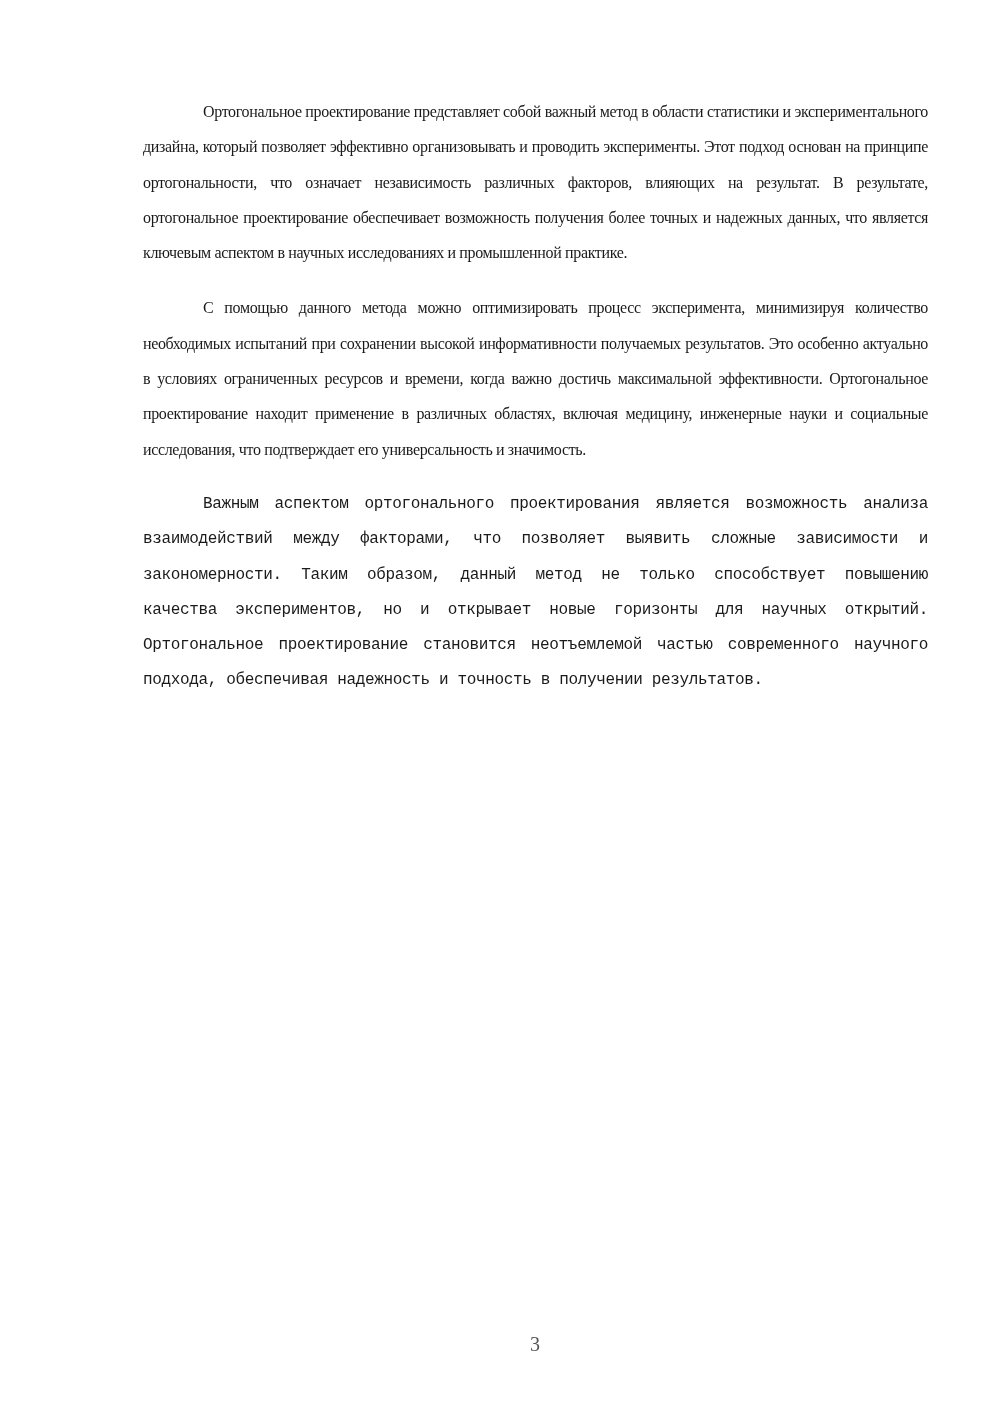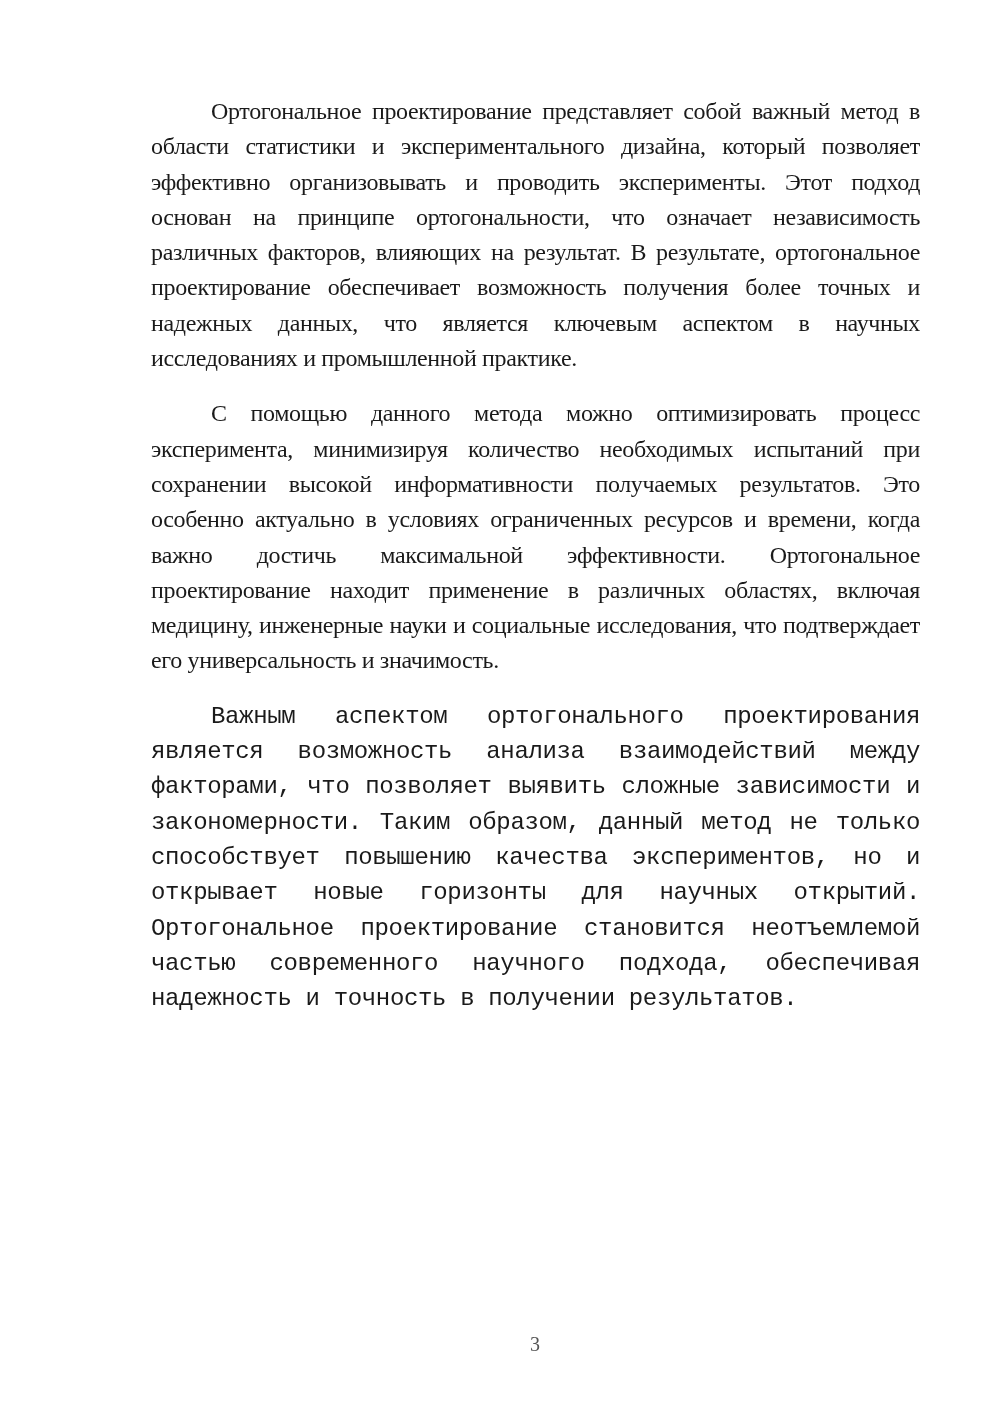--- a/index.html
+++ b/index.html
@@ -31,25 +31,25 @@
     .title {
       text-align: center;
       font-weight: bold;
       font-size: 20px;
       line-height: 35px;
       margin: 0 0 0 0;
       padding-left: 0;
       letter-spacing: -0.2px;
     }
     .para {
-      font-size: 24px;
+      font-size: 16px;
       line-height: 35.3px;
       text-align: justify;
       text-indent: 60px;
-      margin: 8px;
+      margin: 0;
       letter-spacing: -0.35px;
     }
     .para.p1 { margin-top: 0; }
     .para.p2 { margin-top: 20px; }
     .para.p3 { margin-top: 20px; font-family: Liberation Mono, monospace; }
     .page-number {
       position: absolute;
       left: 0;
       width: 1070px;
       top: 1333px;

